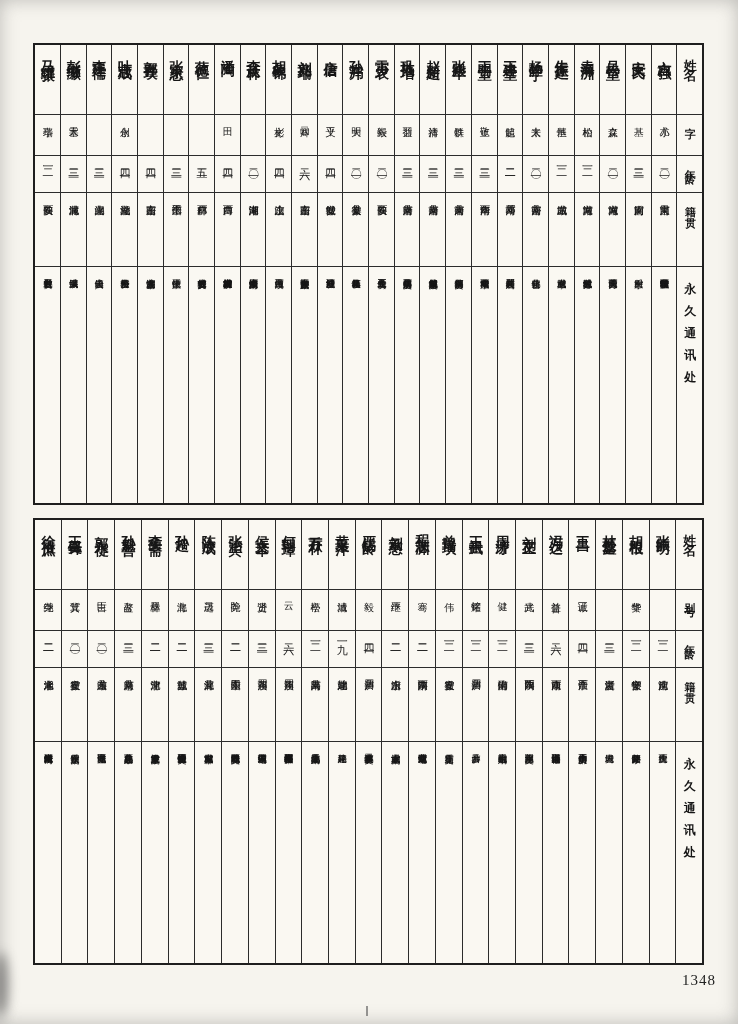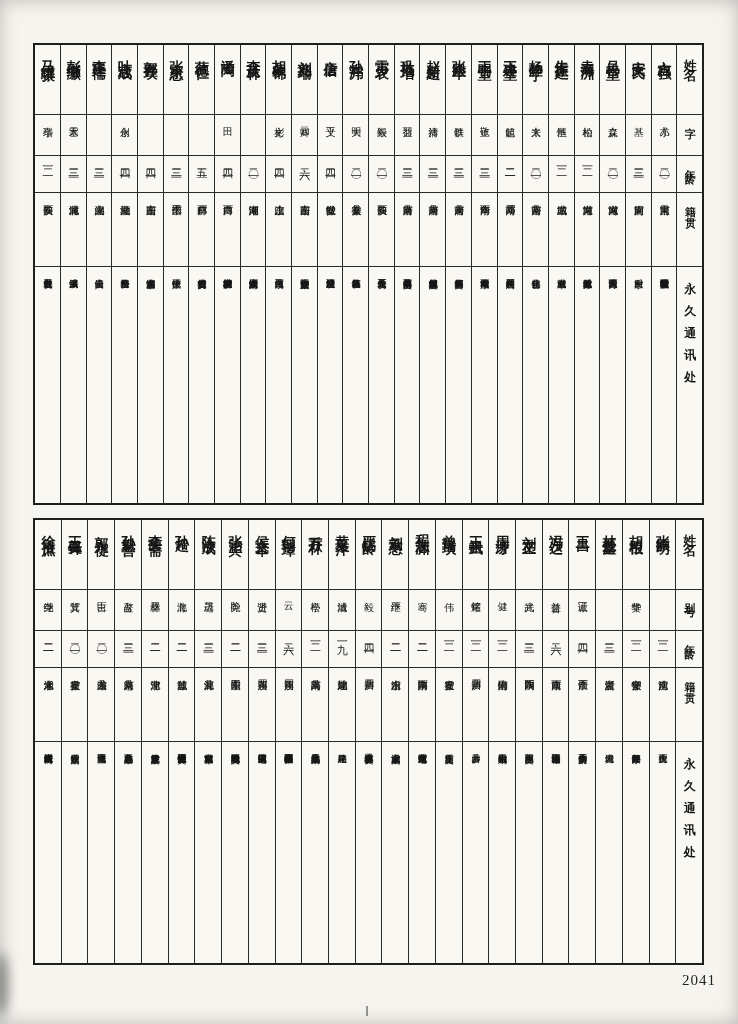--- a/index.html
+++ b/index.html
@@ -933,16 +933,16 @@
           <span class="vtext">二二</span>
         </div>
         <div class="cell c-native">
           <span class="vtext">湖北浠水</span>
         </div>
         <div class="cell c-address">
           <span class="vtext">浠水城内南门正街傎泰号转</span>
         </div>
       </div>
     </div>
-  <div class="page-number">2041</div>
+  <div class="page-number">1348</div>
   <div class="smudge-left"></div>
   <div class="tick-bottom"></div>
 </div>
 
 </body></html>

